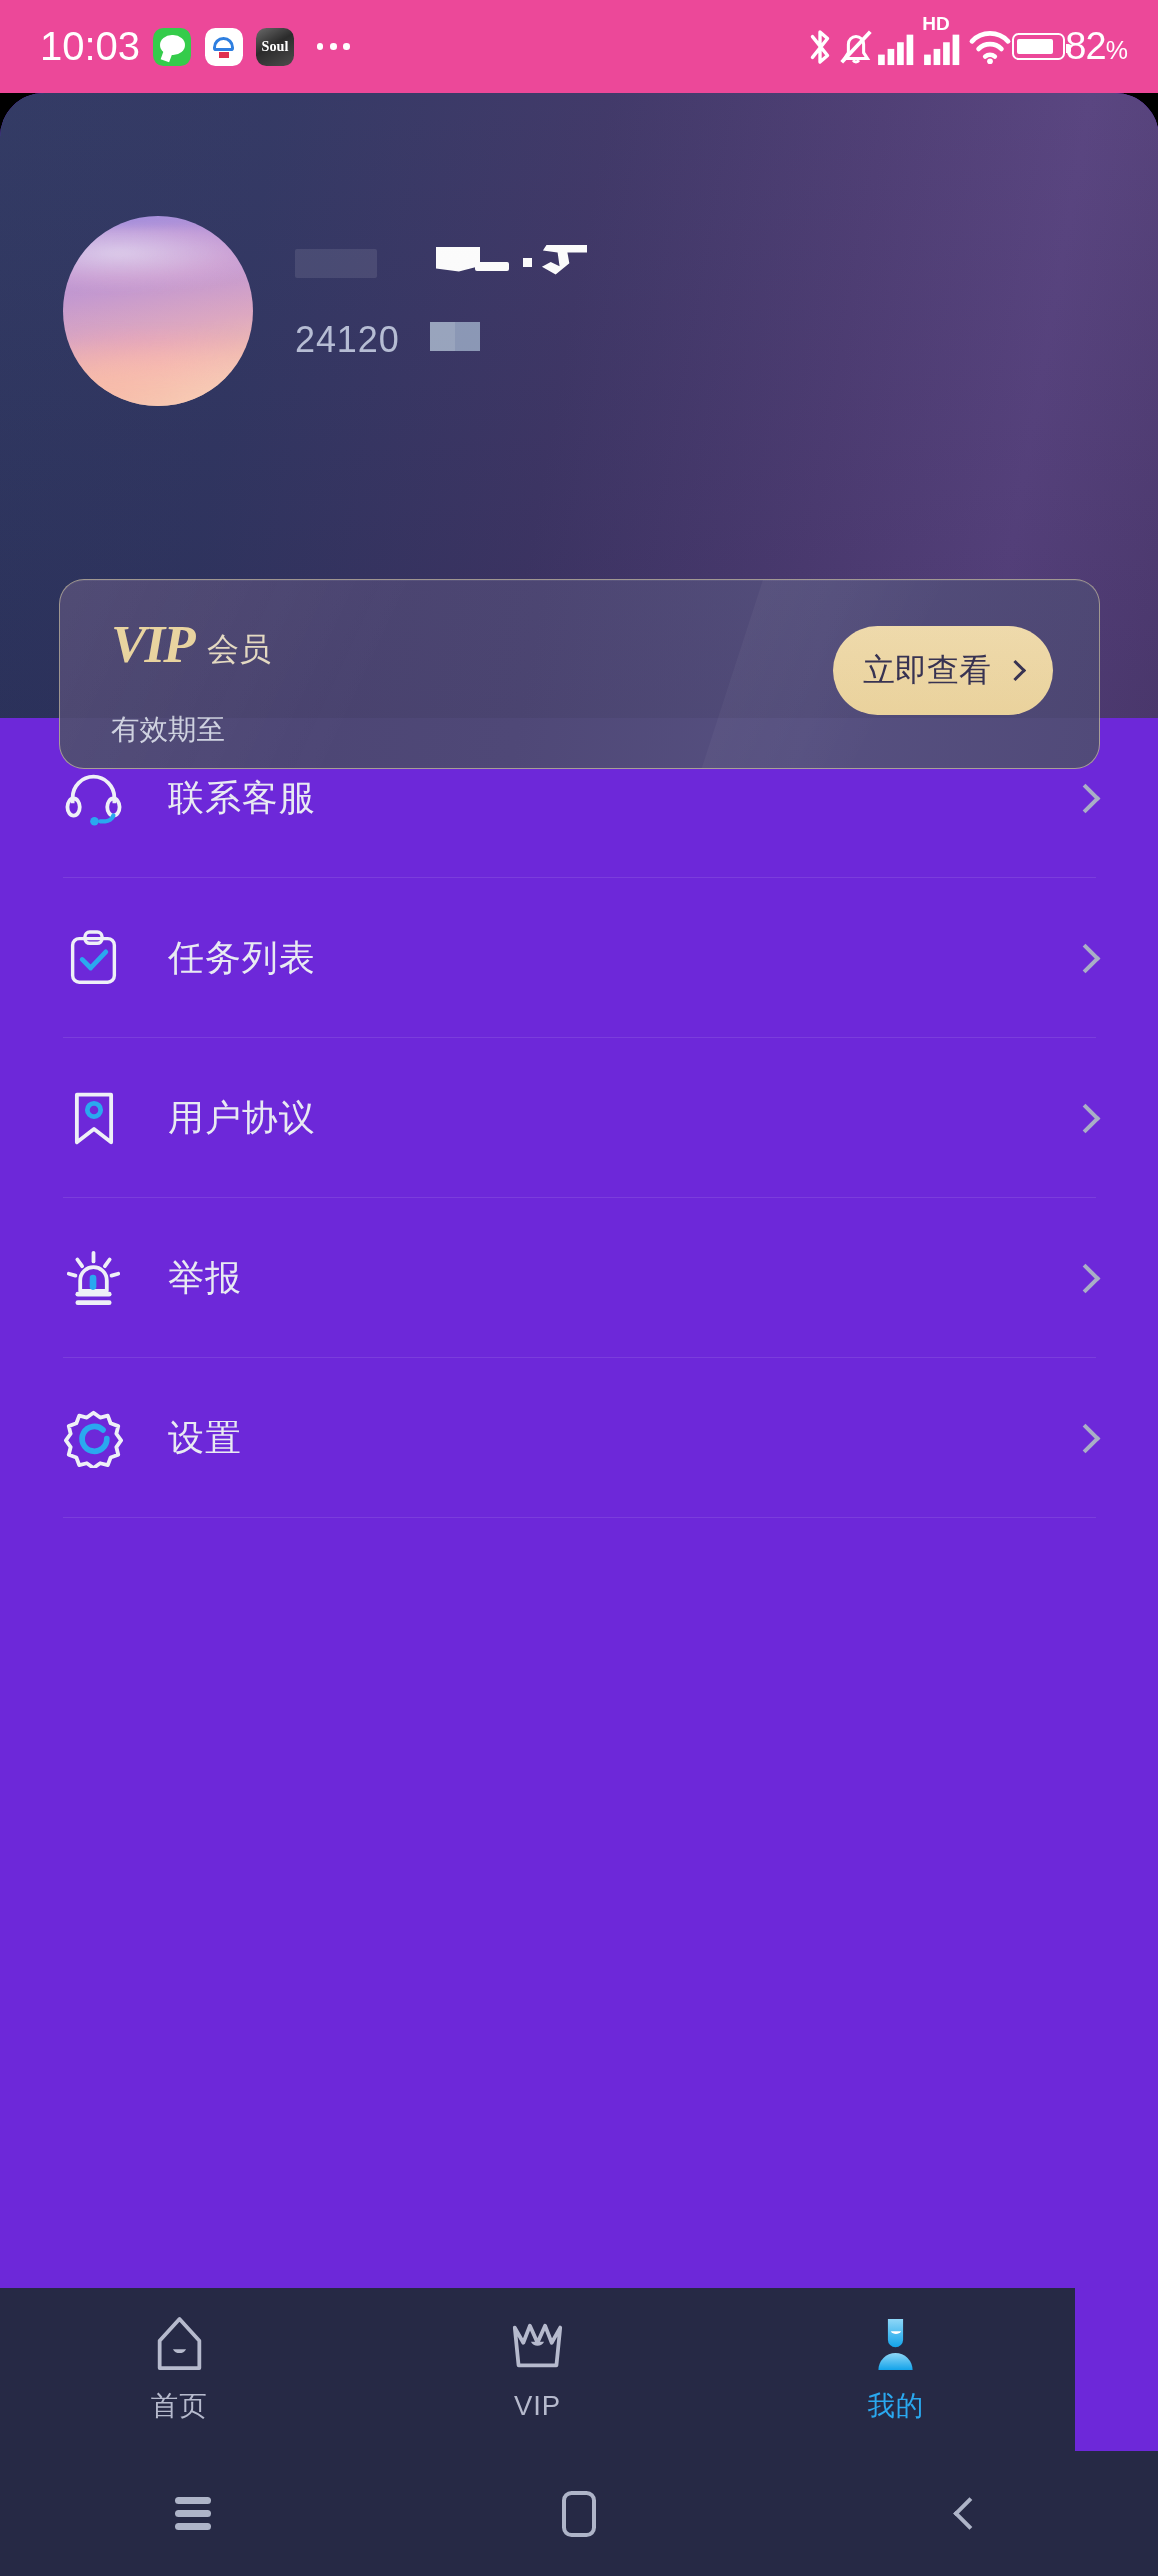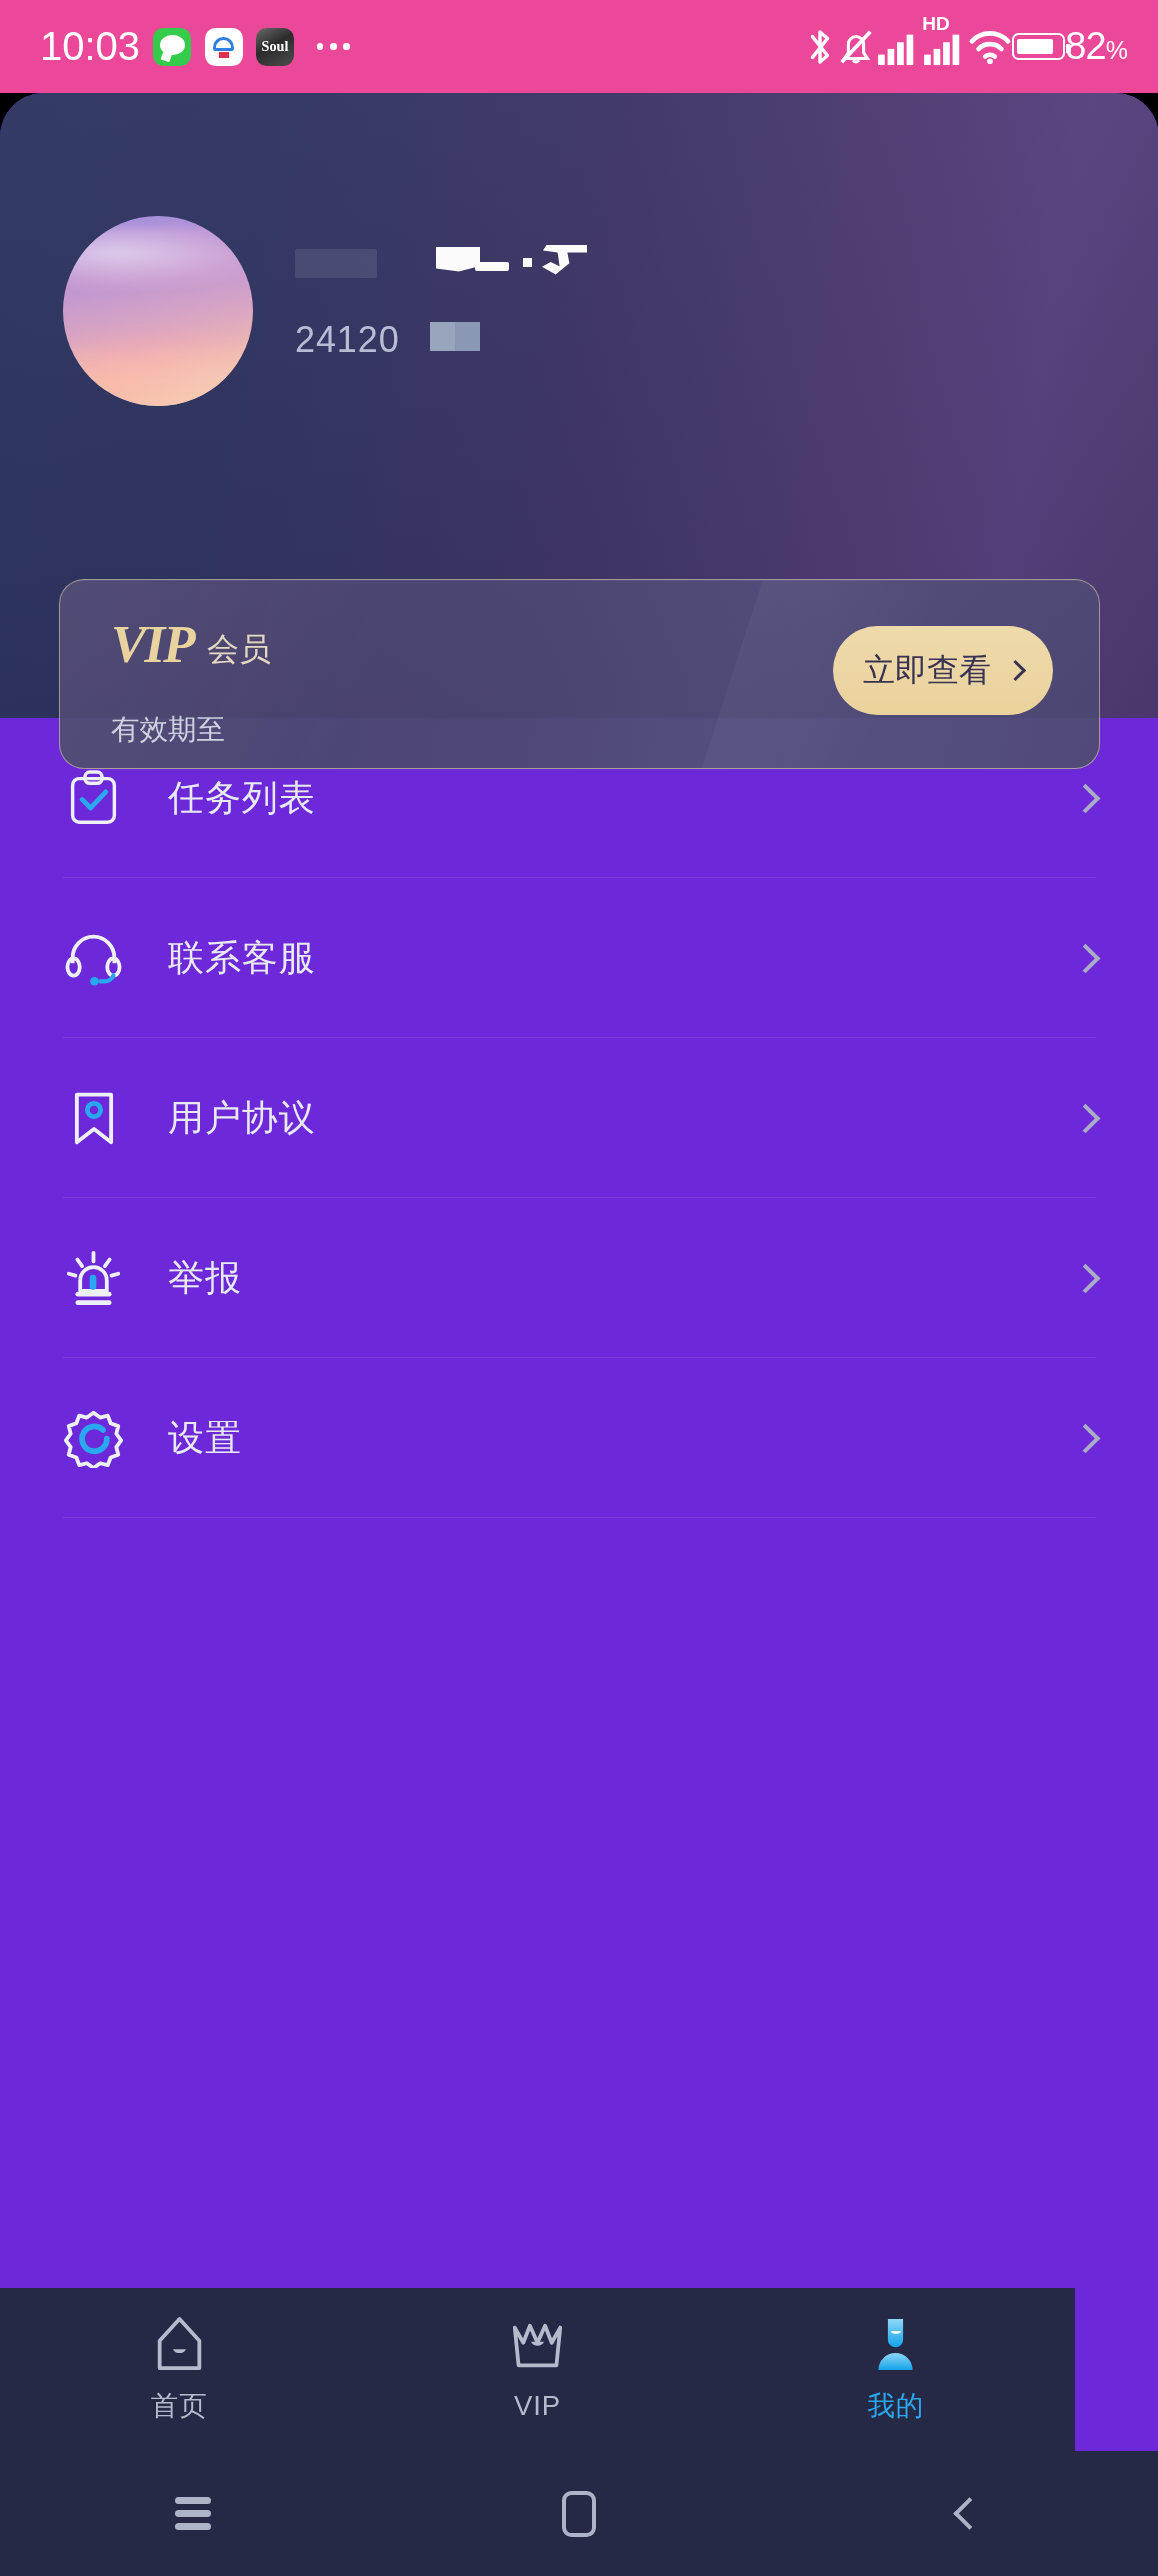--- a/index.html
+++ b/index.html
@@ -401,41 +401,41 @@
           <span>立即查看</span>
           <span class="chev"></span>
         </div>
       </div>
     </div>
 
     <div class="menu">
 
       <div class="mrow">
         <span class="micon">
-          <svg width="55" height="59" viewBox="0 0 58 62">
-            <rect x="7" y="10" width="44" height="46" rx="7" fill="none" stroke="#eef0f7" stroke-width="3.6"></rect>
-            <rect x="20" y="3" width="18" height="12" rx="5" fill="none" stroke="#eef0f7" stroke-width="3.6"></rect>
-            <path d="M17 32 L26 41 L42 24" fill="none" stroke="#2aa8ef" stroke-width="5" stroke-linecap="round" stroke-linejoin="round"></path>
-          </svg>
-        </span>
-        <span class="mlabel">任务列表</span>
-        <span class="mchev"></span>
-      </div>
-
-      <div class="mrow">
-        <span class="micon">
           <svg width="57" height="55" viewBox="0 0 60 58">
             <path d="M8 34 V28 a22 22 0 0 1 44 0 v6" fill="none" stroke="#eef0f7" stroke-width="4"></path>
             <ellipse cx="9" cy="38" rx="6.5" ry="9" fill="none" stroke="#eef0f7" stroke-width="4"></ellipse>
             <ellipse cx="51" cy="38" rx="6.5" ry="9" fill="none" stroke="#eef0f7" stroke-width="4"></ellipse>
             <path d="M51 47 a9 9 0 0 1 -9 6 h-5" fill="none" stroke="#2aa8ef" stroke-width="4.5" stroke-linecap="round"></path>
             <circle cx="31" cy="53" r="4.5" fill="#2aa8ef"></circle>
           </svg>
         </span>
         <span class="mlabel">联系客服</span>
+        <span class="mchev"></span>
+      </div>
+
+      <div class="mrow">
+        <span class="micon">
+          <svg width="55" height="59" viewBox="0 0 58 62">
+            <rect x="7" y="10" width="44" height="46" rx="7" fill="none" stroke="#eef0f7" stroke-width="3.6"></rect>
+            <rect x="20" y="3" width="18" height="12" rx="5" fill="none" stroke="#eef0f7" stroke-width="3.6"></rect>
+            <path d="M17 32 L26 41 L42 24" fill="none" stroke="#2aa8ef" stroke-width="5" stroke-linecap="round" stroke-linejoin="round"></path>
+          </svg>
+        </span>
+        <span class="mlabel">任务列表</span>
         <span class="mchev"></span>
       </div>
 
       <div class="mrow">
         <span class="micon">
           <svg width="46" height="59" viewBox="0 0 48 62">
             <path d="M6 6 h36 v50 l-18 -14 l-18 14 z" fill="none" stroke="#eef0f7" stroke-width="4" stroke-linejoin="round"></path>
             <circle cx="24" cy="22" r="7" fill="none" stroke="#2aa8ef" stroke-width="5"></circle>
           </svg>
         </span>

